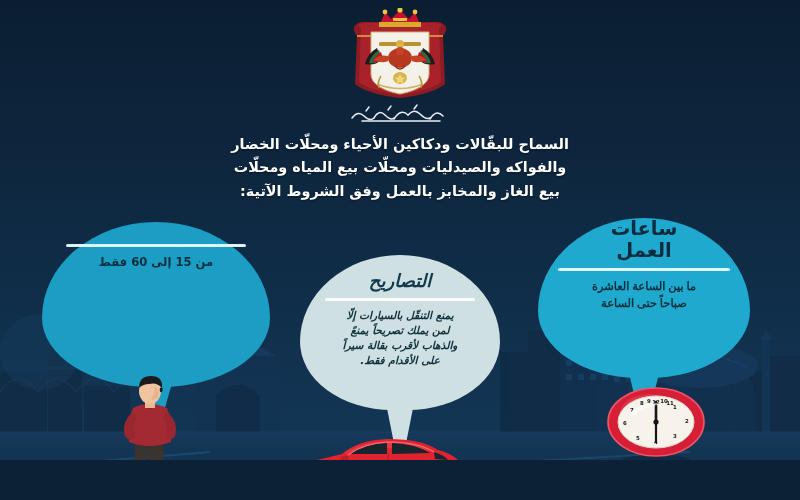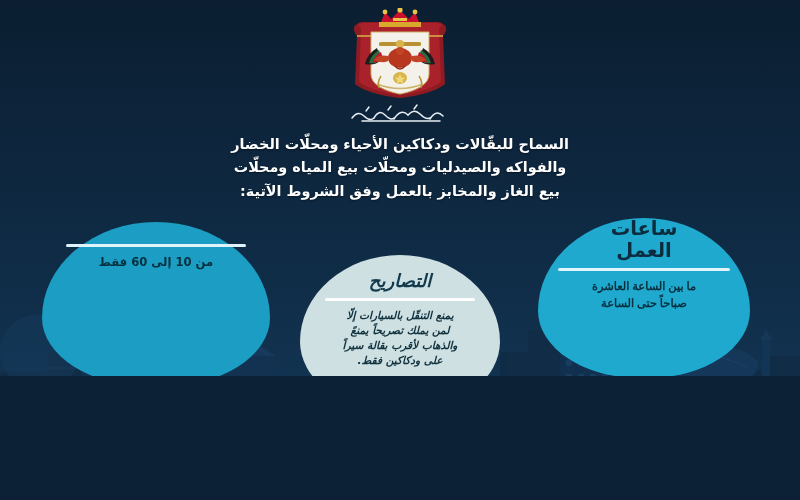--- a/index.html
+++ b/index.html
@@ -1,21 +1,21 @@
 <!DOCTYPE html>
 <html lang="ar" dir="rtl"><head>
 <meta charset="utf-8">
 <style>
   html,body{margin:0;padding:0;}
   body{
     width:800px;height:500px;overflow:hidden;
     background:#0d2136;
     font-family:"DejaVu Sans","Liberation Sans",sans-serif;
   }
-  #stage{position:relative;width:800px;height:376px;overflow:hidden;
+  #stage{position:relative;width:800px;height:460px;overflow:hidden;
     background:linear-gradient(180deg,#0c1f33 0%,#0e2740 45%,#123350 72%,#14395a 100%);margin-left:11px;}
 
   
   #cityscape{position:absolute;left:0;top:0;width:800px;height:500px;}
 
   
   .emblem-wrap{position:absolute;left:0;right:0;top:8px;display:flex;
     flex-direction:column;align-items:center;}
   .emblem-sub{margin-top:1px;height:26px;display:flex;align-items:center;justify-content:center;}
 
@@ -236,38 +236,38 @@
   </div>
 
   <div class="bubble" id="bubble-ages">
     <div class="tail"></div>
     <div class="blob"></div>
     <div class="body">
       <div class="btitle">
       </div>
       <div class="brule"></div>
       <div class="btext">
-        <div>من 10 إلى 60 فقط</div>
+        <div>من 15 إلى 60 فقط</div>
       </div>
     </div>
   </div>
 
   <div class="bubble" id="bubble-permits">
     <div class="tail"></div>
     <div class="blob"></div>
     <div class="body">
       <div class="btitle">
         <div>التصاريح</div>
       </div>
       <div class="brule"></div>
       <div class="btext">
         <div>يمنع التنقّل بالسيارات إلّا</div>
         <div>لمن يملك تصريحاً يمنعً</div>
         <div>والذهاب لأقرب بقالة سيراً</div>
-        <div>على ودكاكين فقط.</div>
+        <div>على الأقدام فقط.</div>
       </div>
     </div>
   </div>
 
   <div class="bubble" id="bubble-hours">
     <div class="tail"></div>
     <div class="blob"></div>
     <div class="body">
       <div class="btitle">
         <div>ساعات</div>

